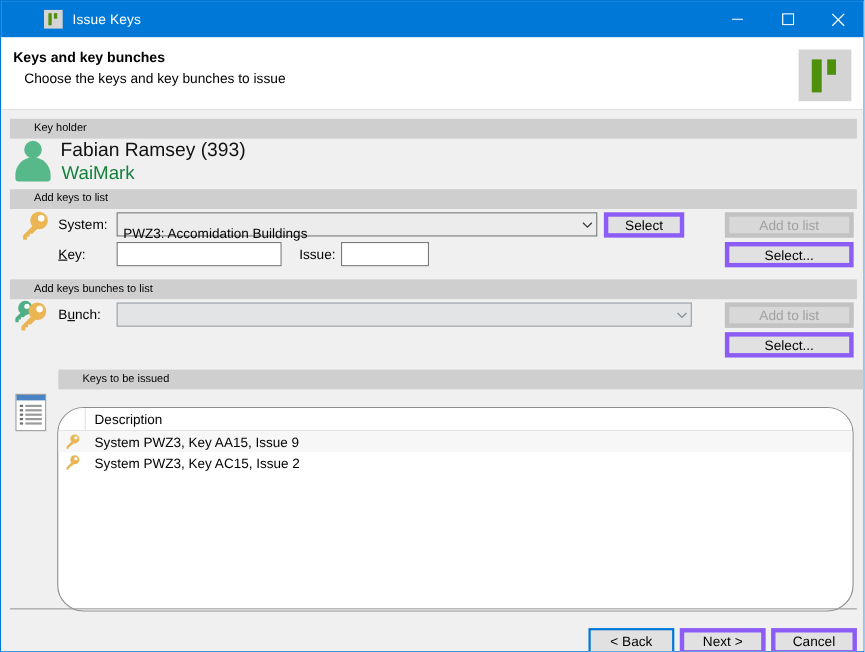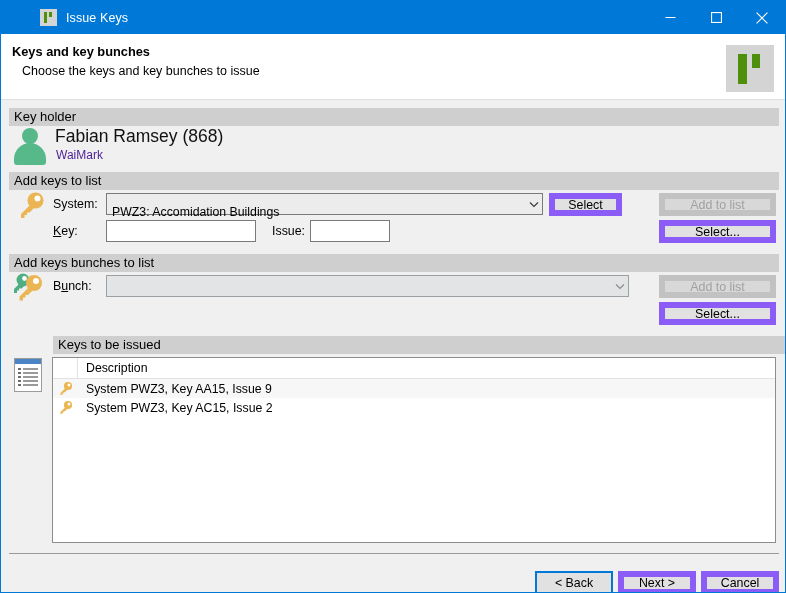--- a/index.html
+++ b/index.html
@@ -122,23 +122,23 @@
   
   .grp-bar {
     position: absolute;
     left: 8px;
     width: 770px;
     height: 18px;
     background: #cfcfcf;
     box-sizing: border-box;
   }
   .grp-bar span {
-    font-size: 13px;
-    color: #000;
-    padding-left: 5px;
+    font-size: 10px;
+    color: #000;
+    padding-left: 22px;
     line-height: 18px;
     display: block;
   }
 
   
   .holder-avatar {
     position: absolute;
     left: 12px; top: 28px;
     width: 34px; height: 36px;
   }
@@ -158,22 +158,22 @@
   }
   .holder-name {
     position: absolute;
     left: 54px; top: 26px;
     font-size: 17.5px;
     color: #111;
   }
   .holder-org {
     position: absolute;
     left: 55px; top: 48px;
-    font-size: 12px;
-    color: #4c1d95;
+    font-size: 17px;
+    color: #15803d;
   }
 
   
   .lbl {
     position: absolute;
     font-size: 12.4px;
     color: #000;
     white-space: nowrap;
   }
   .lbl u { text-decoration: underline; }
@@ -216,21 +216,21 @@
     color: #000;
     padding: 0 3px;
     line-height: 20px;
     outline: none;
     font-family: "Liberation Sans", sans-serif;
   }
 
   .btn {
     position: absolute;
     box-sizing: border-box;
-    border: 6px solid #8b5cf6;
+    border: 4px solid #8b5cf6;
     background: #e1e1e1;
     font-size: 12.4px;
     color: #000;
     display: flex;
     align-items: center;
     justify-content: center;
     font-family: "Liberation Sans", sans-serif;
     cursor: default;
   }
   .btn.disabled {
@@ -380,21 +380,21 @@
   <div class="body">
 
     <div class="grp-bar" style="top:8px;">
       <span>Key holder</span>
     </div>
 
     <div class="holder-avatar">
       <div class="head"></div>
         <div class="torso"></div>
     </div>
-    <div class="holder-name">Fabian Ramsey (868)</div>
+    <div class="holder-name">Fabian Ramsey (393)</div>
     <div class="holder-org">WaiMark</div>
 
     <div class="grp-bar" style="top:72px;">
       <span>Add keys to list</span>
     </div>
 
     <div class="keyicon" style="left:14px; top:91px;">
       <svg width="30" height="30" viewBox="0 0 30 30">
         <circle cx="20.5" cy="9.5" r="8" fill="#eab552"></circle>
         <circle cx="22.5" cy="7.5" r="3" fill="#ffffff"></circle>
@@ -468,21 +468,21 @@
       <div class="bullet" style="left:3px; top:13px;"></div>
         <div class="ln" style="left:8px; top:13px; width:15px;"></div>
       <div class="bullet" style="left:3px; top:17px;"></div>
         <div class="ln" style="left:8px; top:17px; width:15px;"></div>
       <div class="bullet" style="left:3px; top:21px;"></div>
         <div class="ln" style="left:8px; top:21px; width:15px;"></div>
       <div class="bullet" style="left:3px; top:25px;"></div>
         <div class="ln" style="left:8px; top:25px; width:15px;"></div>
     </div>
 
-    <div class="listbox" style="top:257px;">
+    <div class="listbox" style="top:270px;border-radius:24px;">
       <div class="list-header">
         <div class="col-spacer"></div>
         <div class="col-desc">Description</div>
       </div>
 
       <div class="list-row alt">
         <div class="row-icon">
           <svg width="15" height="15" viewBox="0 0 15 15">
             <circle cx="10" cy="5" r="4.1" fill="#eab552"></circle>
             <circle cx="11" cy="4" r="1.5" fill="#ffffff"></circle>

